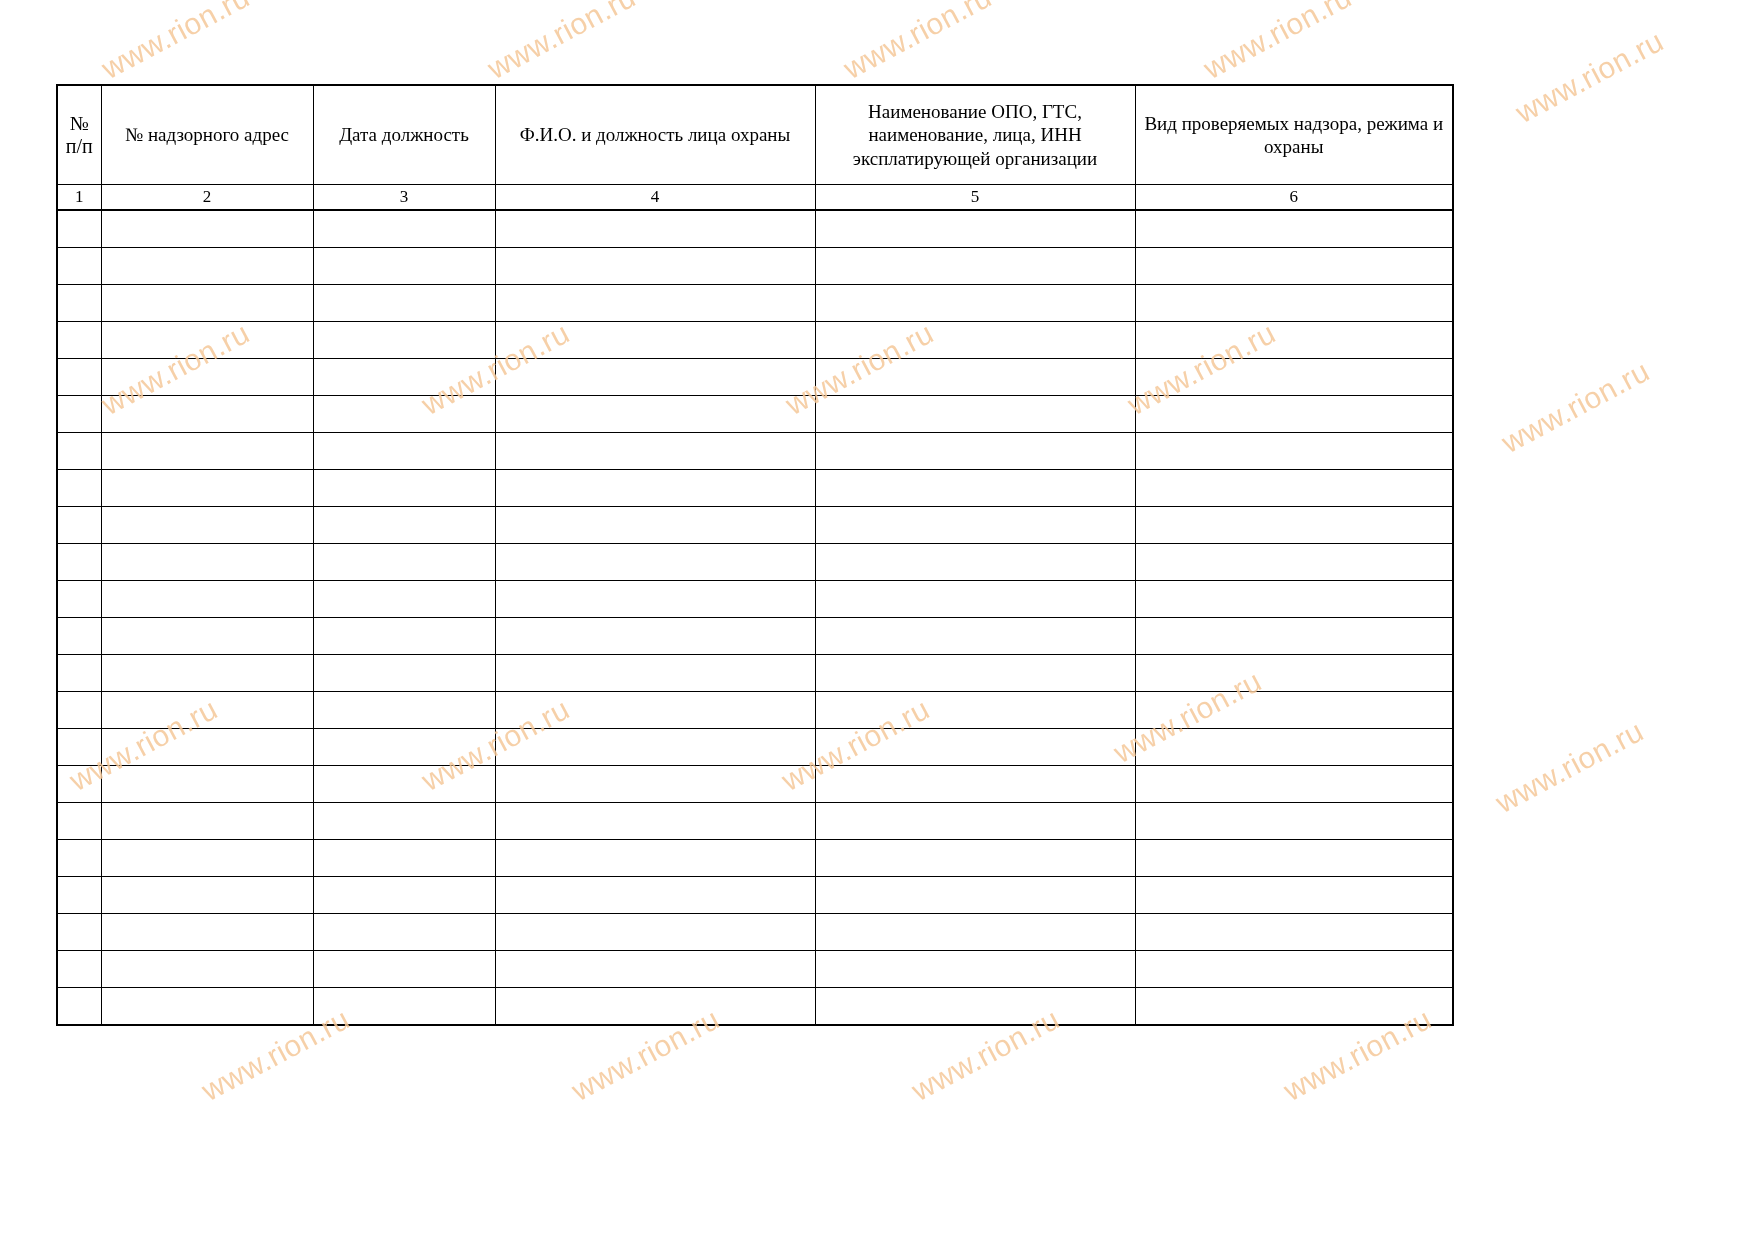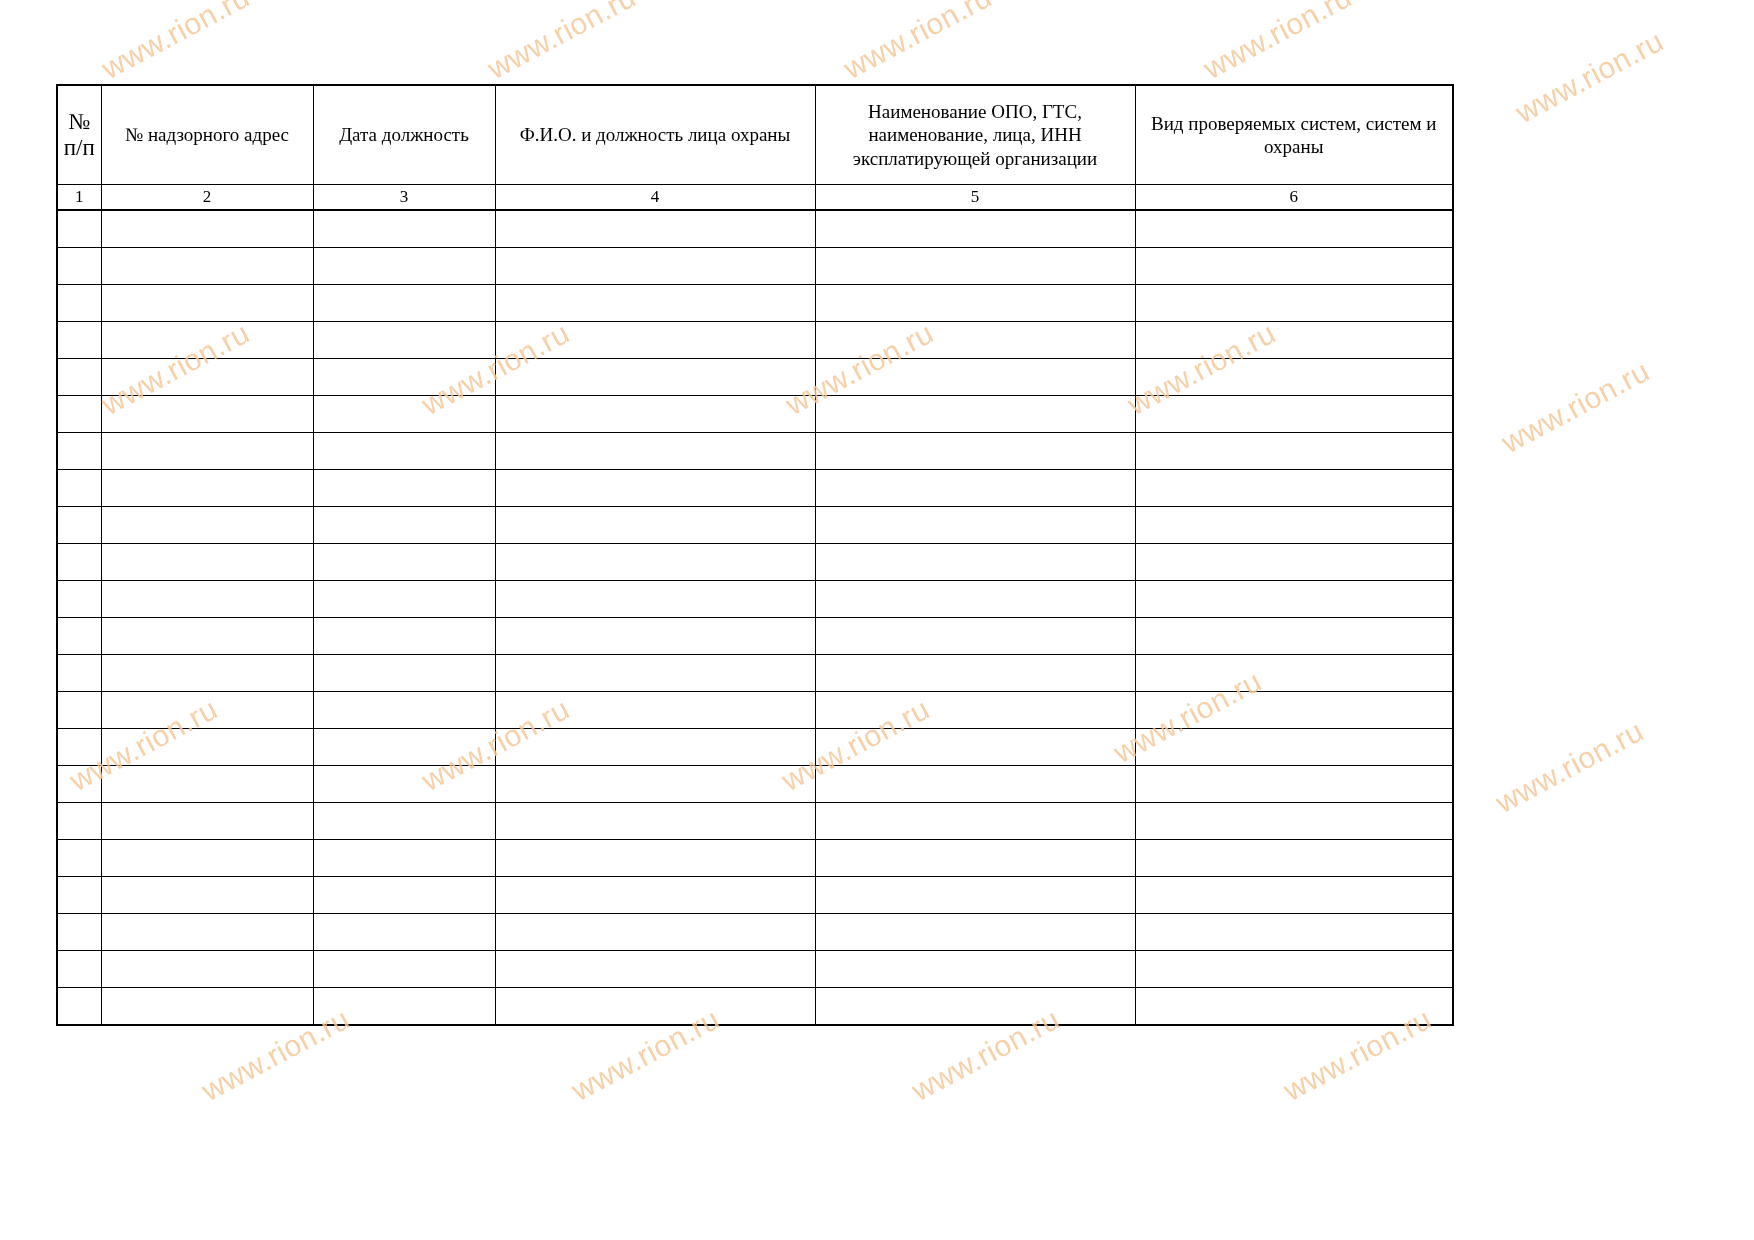--- a/index.html
+++ b/index.html
@@ -71,21 +71,21 @@
 
   thead tr.head-row th {
     height: 94px;
     text-align: center;
     font-size: 19px;
     line-height: 1.22;
     padding: 2px 6px;
     border-bottom: 1px solid #000;
   }
   thead tr.head-row th.numcol {
-    font-size: 23px;
+    font-size: 20px;
     line-height: 1.15;
     padding: 2px 2px;
   }
   thead tr.numbers-row td {
     height: 24px;
     text-align: center;
     font-size: 17px;
     border-top: 1px solid #000;
     border-bottom: 2px solid #000;
   }
@@ -124,21 +124,21 @@
         <th>
           <span class="cellwrap">Дата должность</span>
         </th>
         <th>
           <span class="cellwrap">Ф.И.О. и должность лица охраны</span>
         </th>
         <th>
           <span class="cellwrap">Наименование ОПО, ГТС, наименование, лица, ИНН эксплатирующей организации</span>
         </th>
         <th>
-          <span class="cellwrap">Вид проверяемых систем, систем и охраны</span>
+          <span class="cellwrap">Вид проверяемых надзора, режима и охраны</span>
         </th>
       </tr>
       <tr class="numbers-row">
         <td>1</td>
         <td>2</td>
         <td>3</td>
         <td>4</td>
         <td>5</td>
         <td>6</td>
       </tr>

